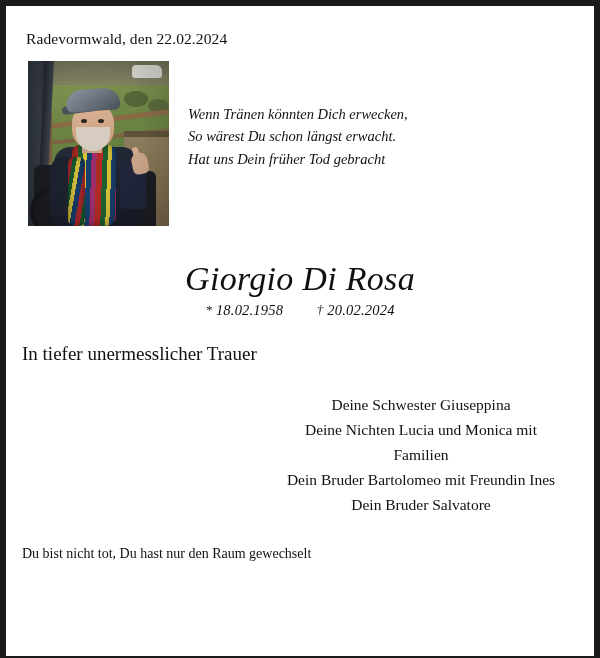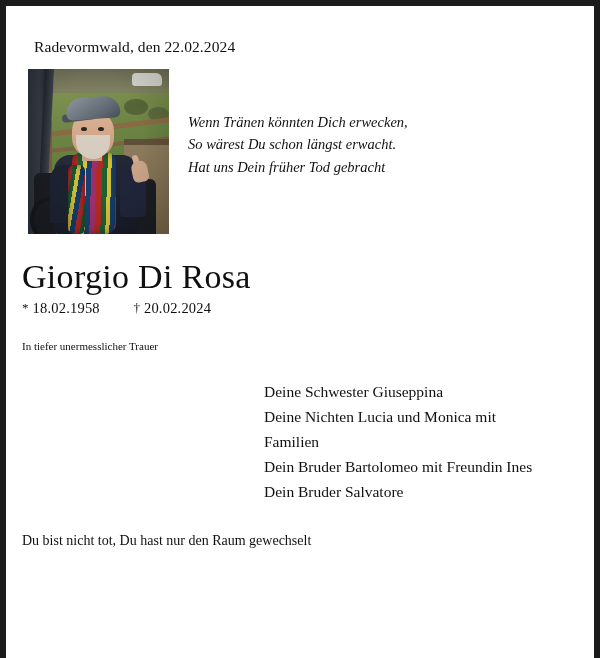--- a/index.html
+++ b/index.html
@@ -29,21 +29,21 @@
     position: relative;
     box-sizing: border-box;
     width: 100%;
     height: 100%;
     background: #ffffff;
     padding: 0 16px;
   }
 
   
   #place-date {
-    margin: 12px;
+    margin: 4px;
     padding-top: 20px;
     font-size: 15.5px;
     line-height: 1.2;
     letter-spacing: 0.1px;
   }
 
   
   #photo-verse-row {
     position: relative;
     margin-top: 12px;
@@ -152,51 +152,53 @@
 
   
   #intro-text {
     margin: 4px 0 0 0;
     font-size: 15.5px;
     line-height: 1.45;
     max-width: 545px;
   }
 
   #deceased-block {
-    margin-top: 22px;
+    text-align: center;
+    margin-top: 32px;
+    font-style: italic;
   }
   #deceased-name {
     font-size: 34px;
     line-height: 1.05;
     letter-spacing: 0.3px;
     margin: 0;
     font-weight: 400;
   }
   #life-dates {
     margin-top: 6px;
     font-size: 14.5px;
     letter-spacing: .2px;
   }
   #life-dates .date-sep { display: inline-block; width: 26px; }
   .sym { font-size: 13px; vertical-align: 1px; }
 
   #mourning-text {
     margin: 22px 0 0 0;
-    font-size: 11px;
+    font-size: 19px;
     line-height: 1.4;
   }
 
   #survivors-list {
     margin: 24px 0 0 0;
     padding: 0;
     list-style: none;
     font-size: 15.5px;
     line-height: 1.62;
   }
-  #survivors-list li { padding-left: 242px; }
+  #survivors-list li { padding-left: 242px; text-align: center; }
 
   #closing-text {
     margin: 28px 0 0 0;
     font-size: 14px;
     line-height: 1.3;
   }
 </style>
 </head>
 <body>
 

